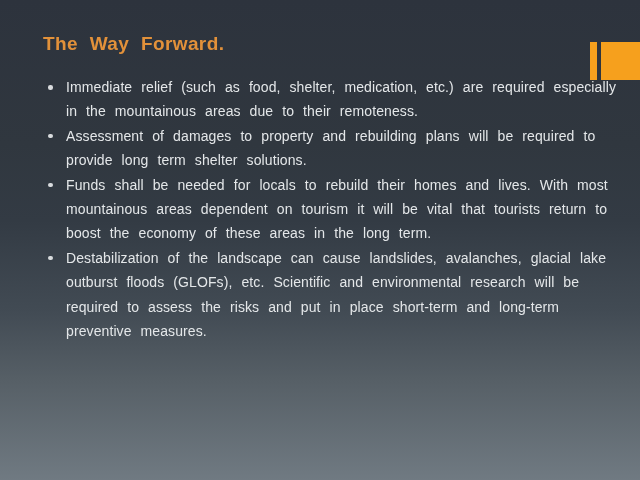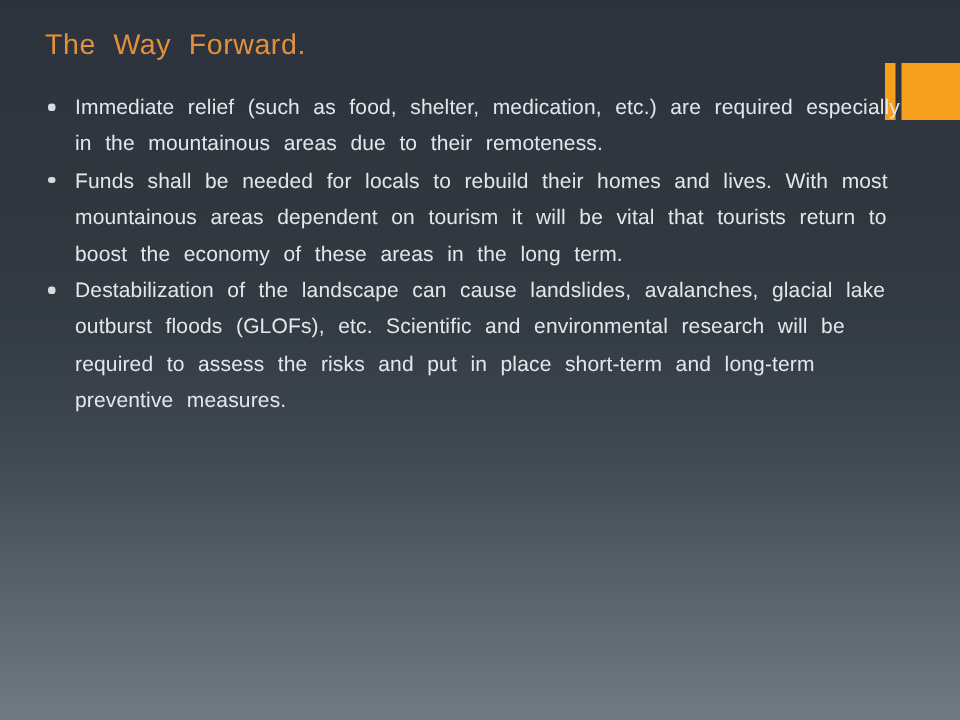--- a/index.html
+++ b/index.html
@@ -18,23 +18,23 @@
       #30373f 30%,
       #333b44 46%,
       #424b54 65%,
       #565f66 79%,
       #707a82 100%);
   }
   .title {
     position: absolute;
     left: 30px;
     top: 20px;
-    margin: 0;
+    margin: 13px;
     font-size: 19px;
-    font-weight: normal;
+    font-weight: bold;
     letter-spacing: 0.4px;
     word-spacing: 6px;
     color: #e2913a;
   }
   .accent {
     position: absolute;
     top: 42px;
     right: 0;
     height: 38px;
   }
@@ -52,21 +52,21 @@
     right: 0;
     width: 39px;
     height: 38px;
     background: #f6a01d;
   }
   .bullets {
     position: absolute;
     left: 30px;
     top: 59px;
     width: 576px;
-    margin: 0;
+    margin: 16px;
     padding: 0;
     list-style: none;
   }
   .bullet {
     display: flex;
     align-items: flex-start;
     color: #e4e7e9;
     font-size: 14px;
     line-height: 24.4px;
     word-spacing: 5px;
@@ -102,20 +102,24 @@
     <div class="accent-wide"></div>
   </div>
 
   <ul class="bullets">
     <li class="bullet">
       <span class="dot"></span>
       <span class="text">Immediate relief (such as food, shelter, medication, etc.) are required especially in the mountainous areas due to their remoteness.</span>
     </li>
     <li class="bullet">
       <span class="dot"></span>
+      <span class="text">Assessment of damages to property and rebuilding plans will be required to provide long term shelter solutions.</span>
+    </li>
+    <li class="bullet">
+      <span class="dot"></span>
       <span class="text">Funds shall be needed for locals to rebuild their homes and lives. With most mountainous areas dependent on tourism it will be vital that tourists return to boost the economy of these areas in the long term.</span>
     </li>
     <li class="bullet">
       <span class="dot"></span>
       <span class="text">Destabilization of the landscape can cause landslides, avalanches, glacial lake outburst floods (GLOFs), etc. Scientific and environmental research will be required to assess the risks and put in place short-term and long-term preventive measures.</span>
     </li>
   </ul>
 
 </div>
 

